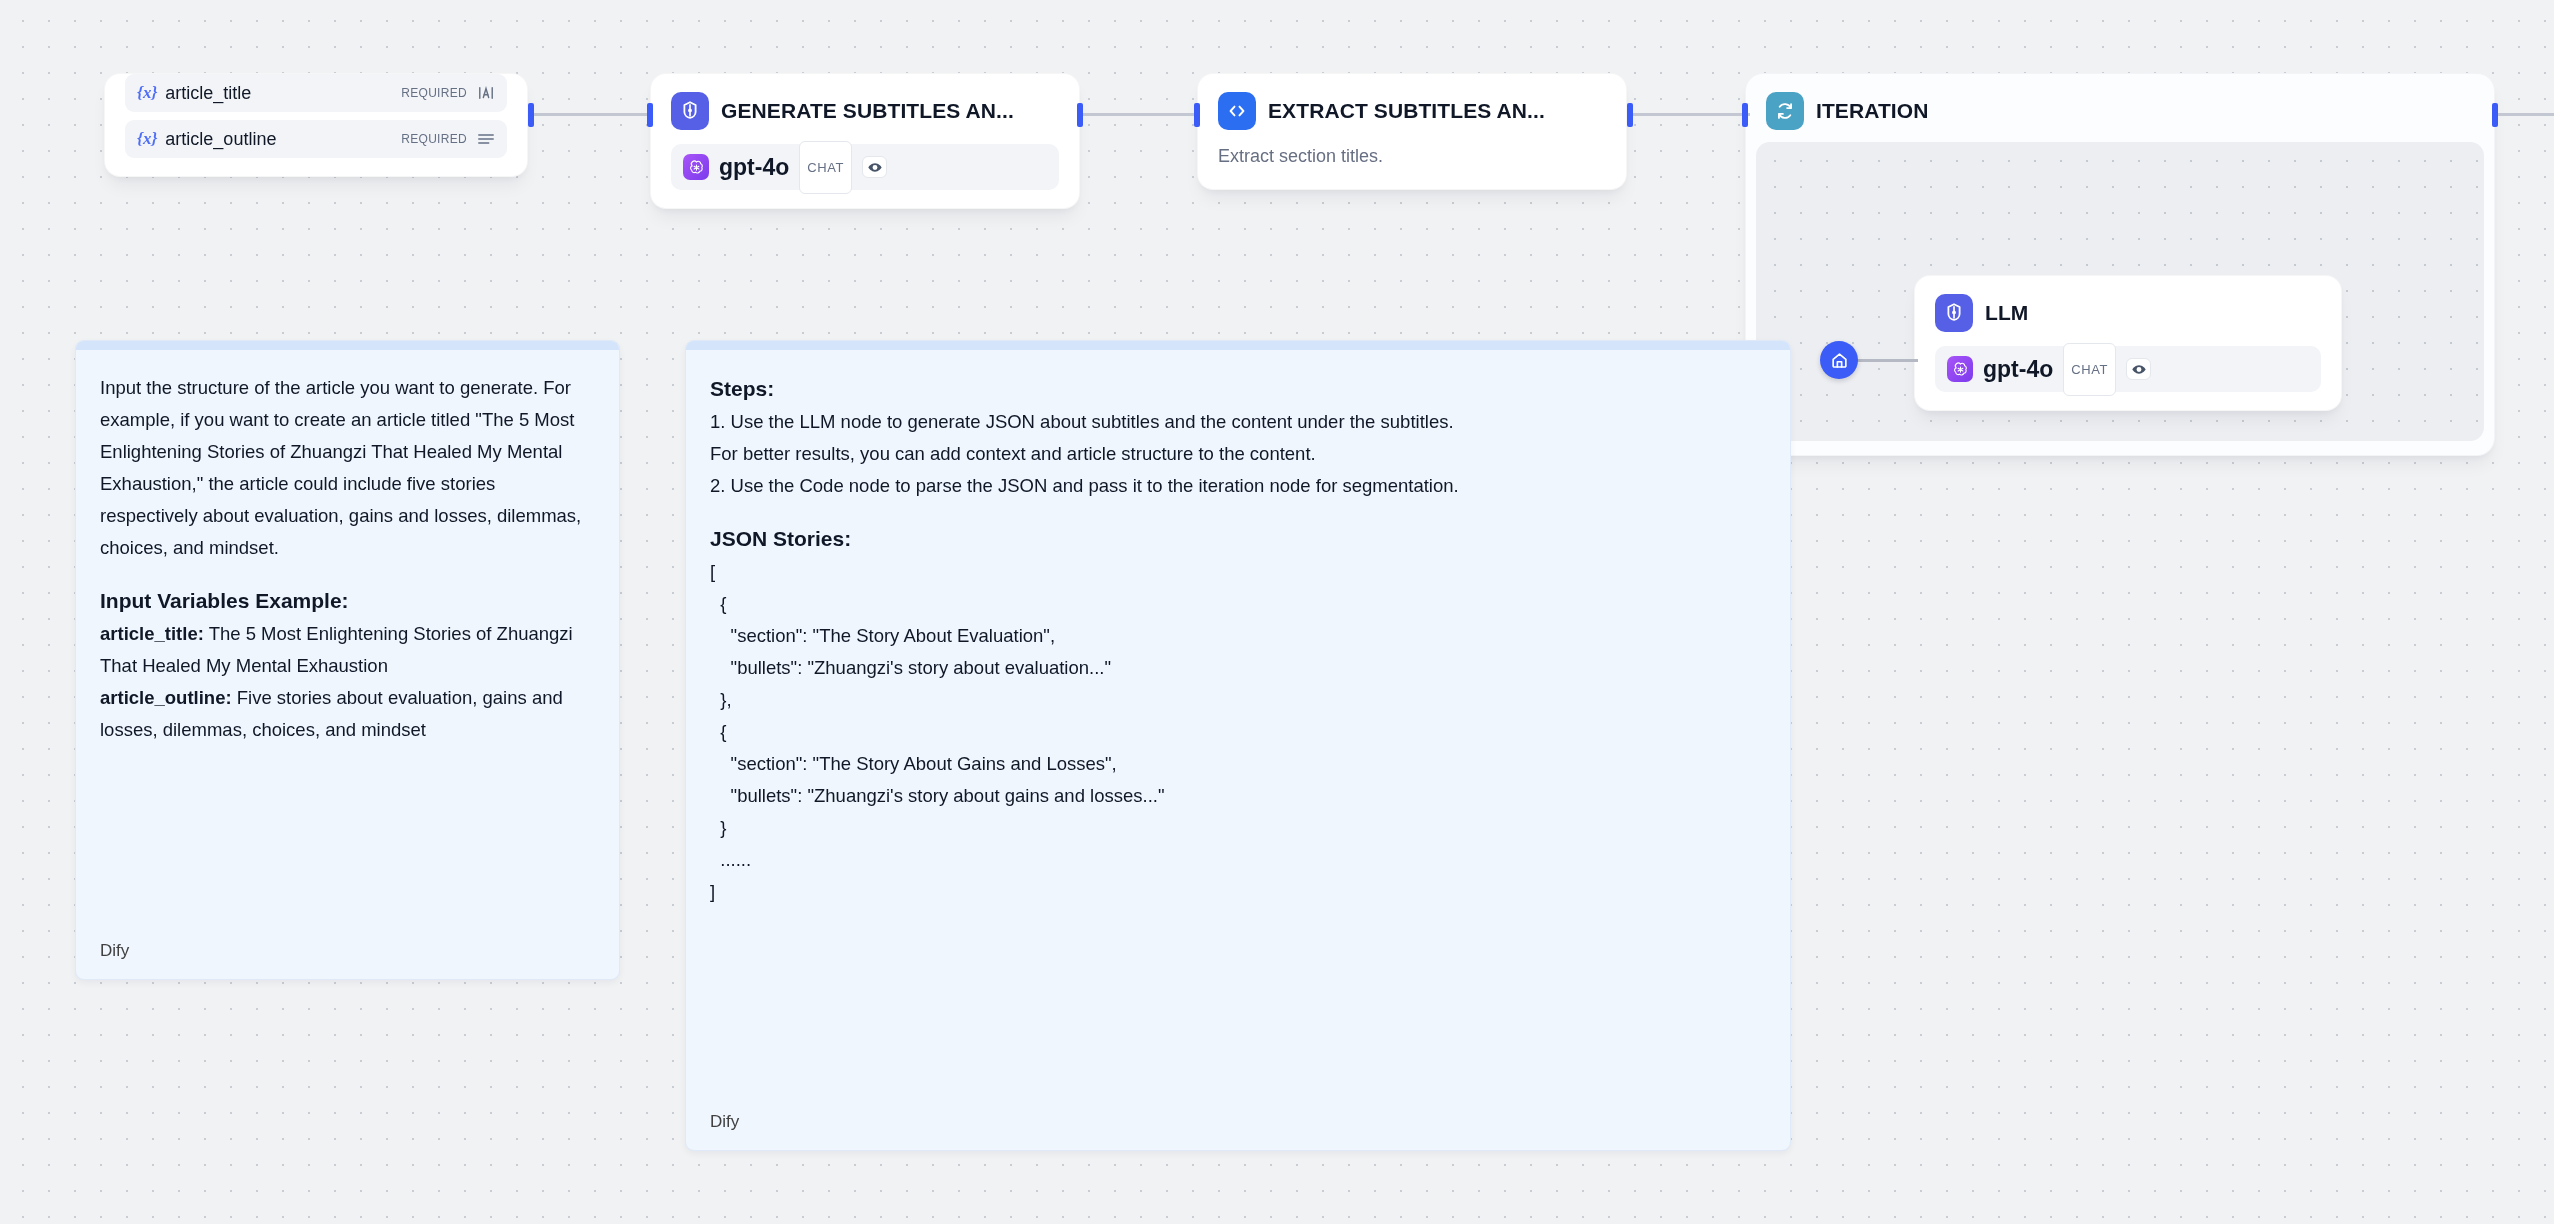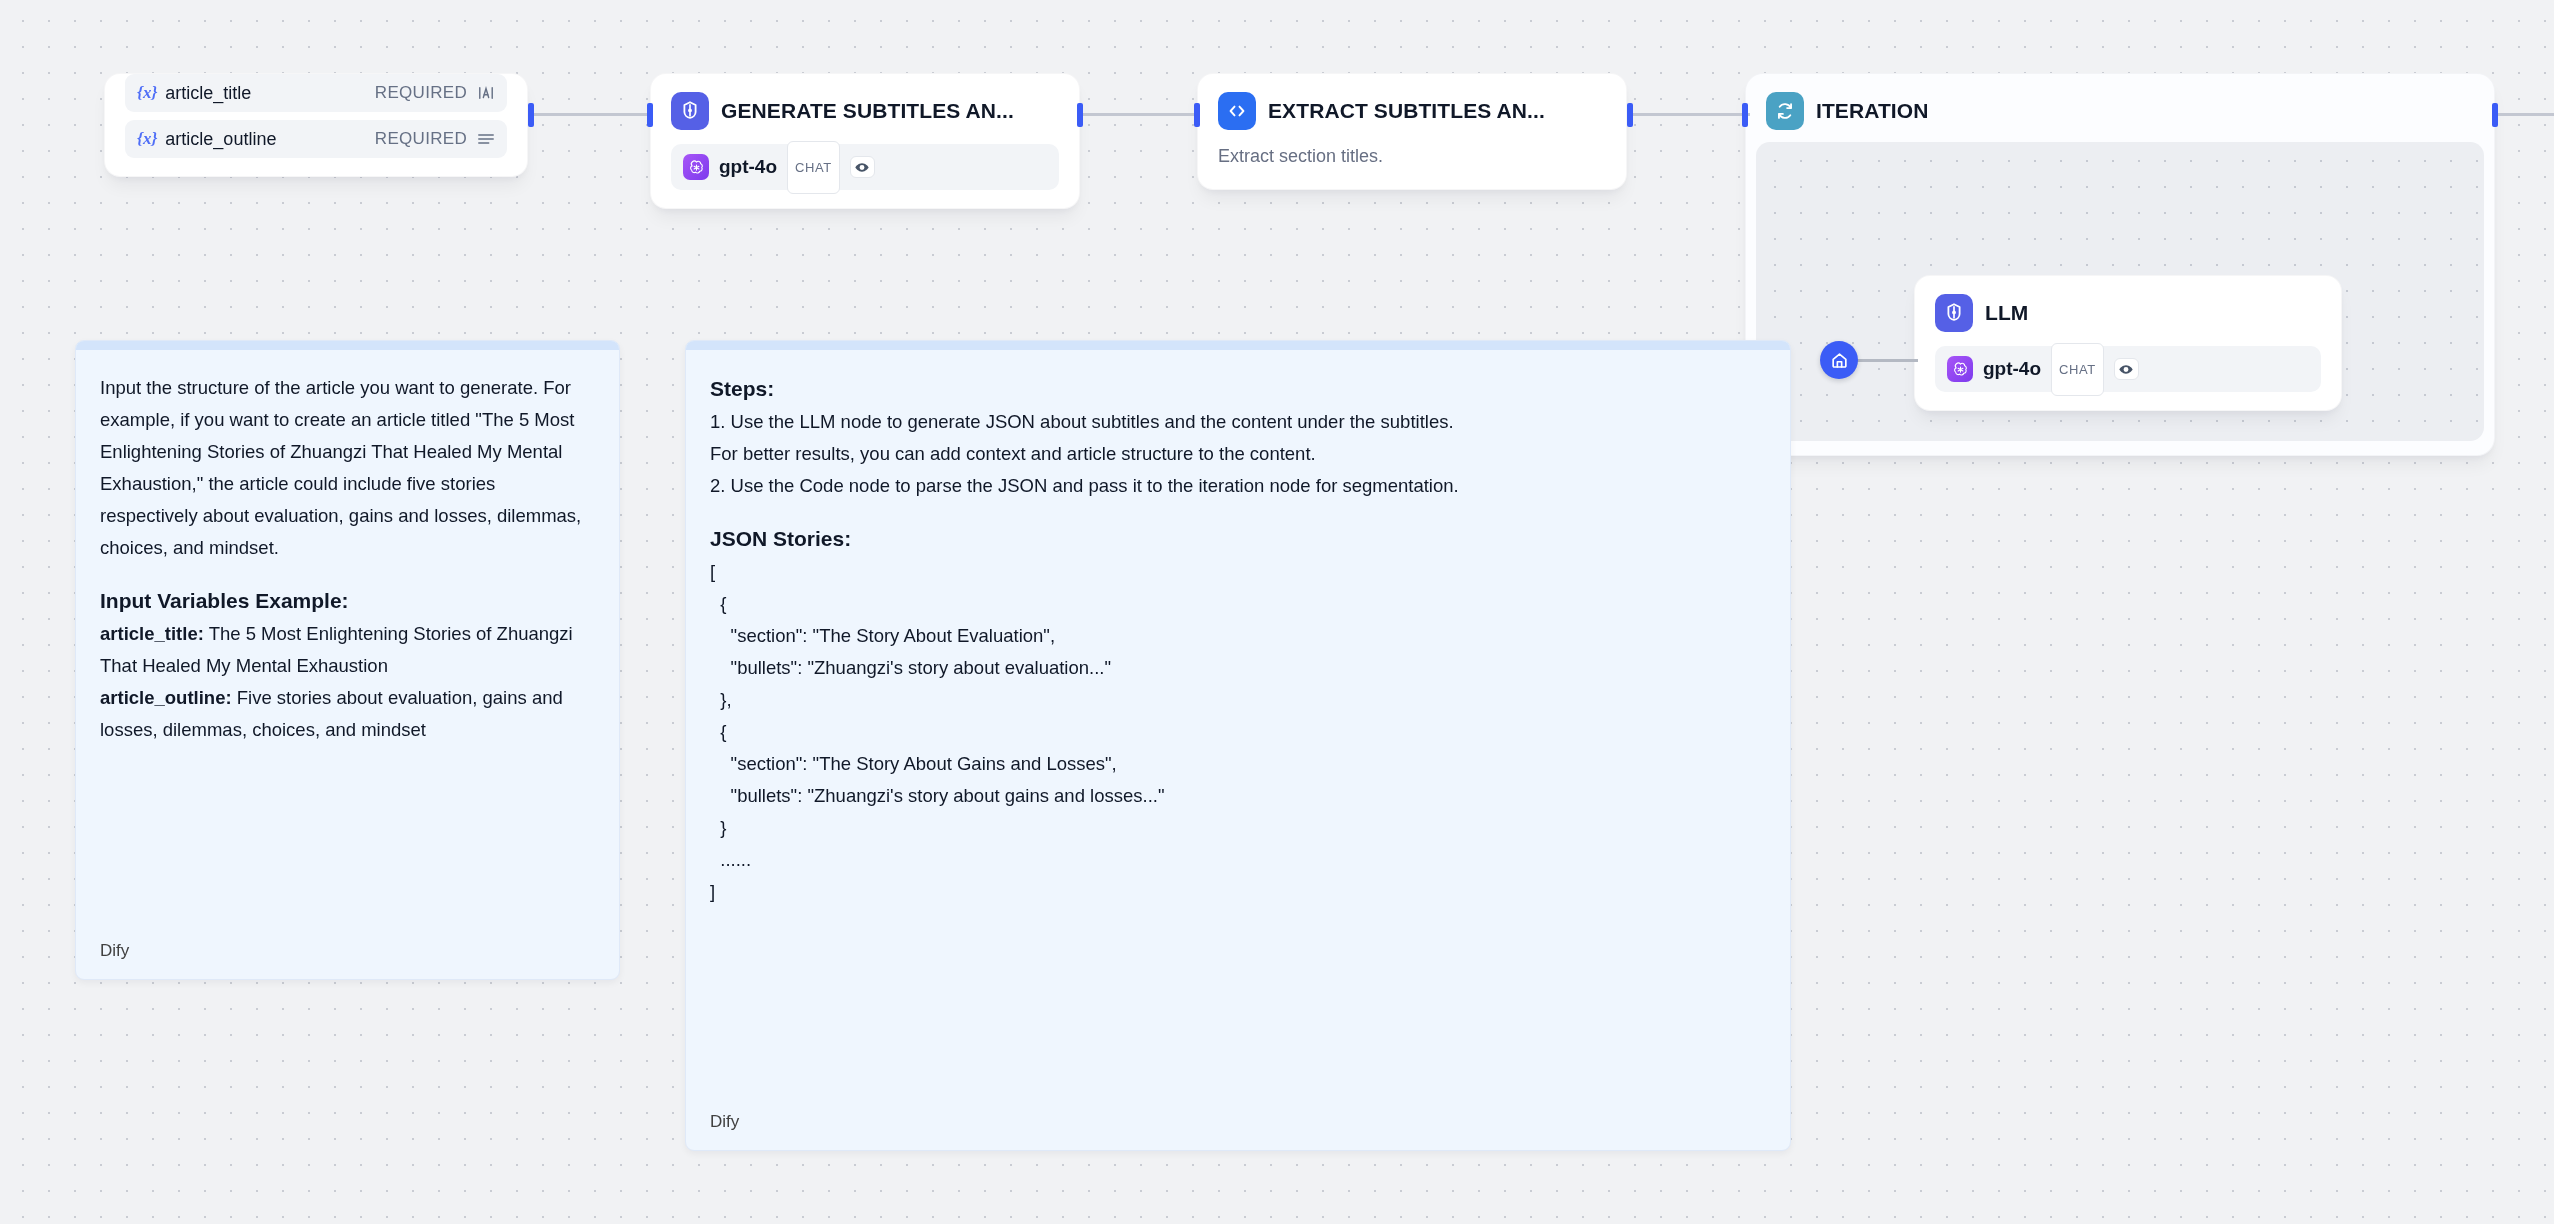--- a/index.html
+++ b/index.html
@@ -68,21 +68,21 @@
     font-family: "Liberation Serif", serif;
     margin-right: 8px;
   }
   .var-name {
     font-size: 18px;
     color: #101828;
     flex: 1 1 auto;
     white-space: nowrap;
   }
   .var-required {
-    font-size: 17px;
+    font-size: 12px;
     color: #667085;
     letter-spacing: 0.3px;
     margin-right: 10px;
   }
   .var-type { color: #667085; display: flex; align-items: center; }
 
   
   .model-pill {
     display: flex;
     align-items: center;
@@ -93,21 +93,21 @@
     padding: 0 12px;
   }
   .model-logo {
     width: 26px; height: 26px;
     border-radius: 7px;
     background: linear-gradient(135deg,#a855f7,#7c3aed);
     display: flex; align-items: center; justify-content: center;
     flex: 0 0 auto;
   }
   .model-name {
-    font-size: 19px;
+    font-size: 23px;
     font-weight: 700;
     color: #101828;
   }
   .chat-badge {
     font-size: 13px;
     letter-spacing: 0.6px;
     color: #667085;
     background: #ffffff;
     border: 1px solid #e4e7ec;
     border-radius: 6px;

